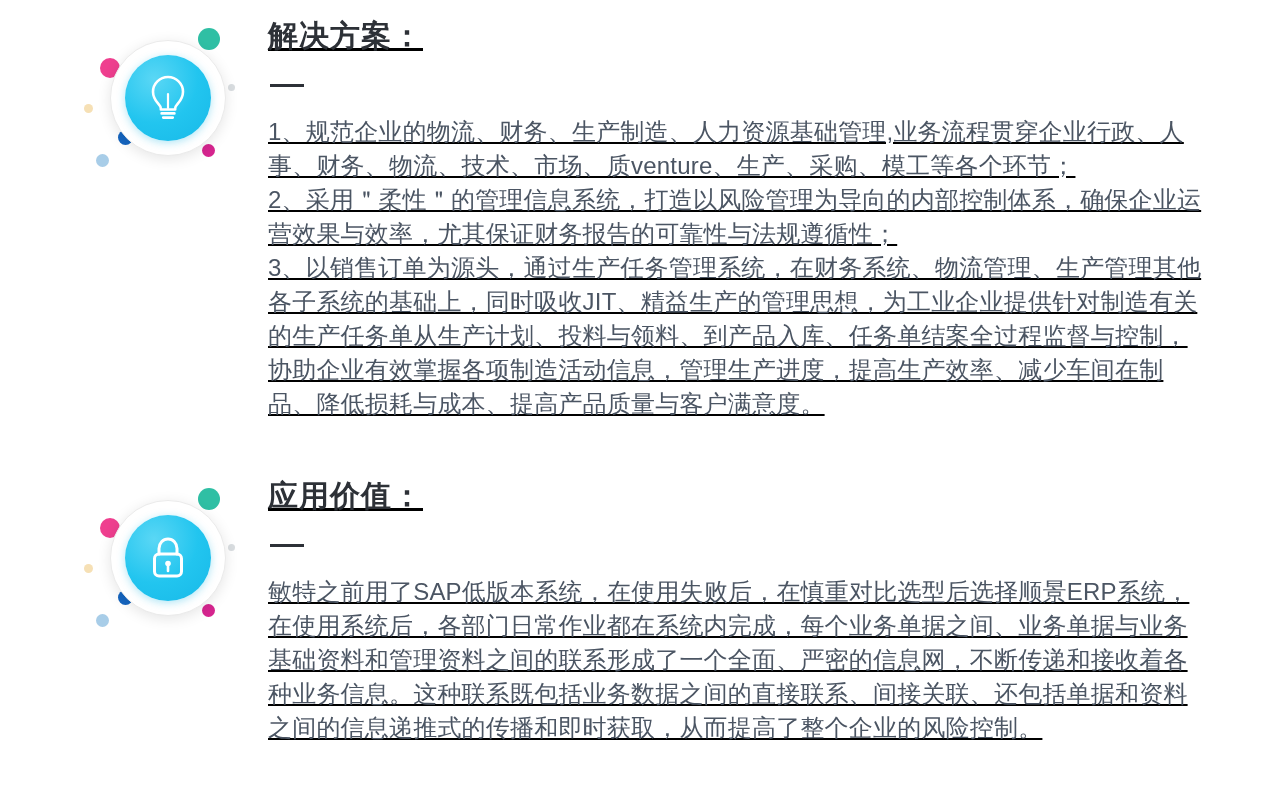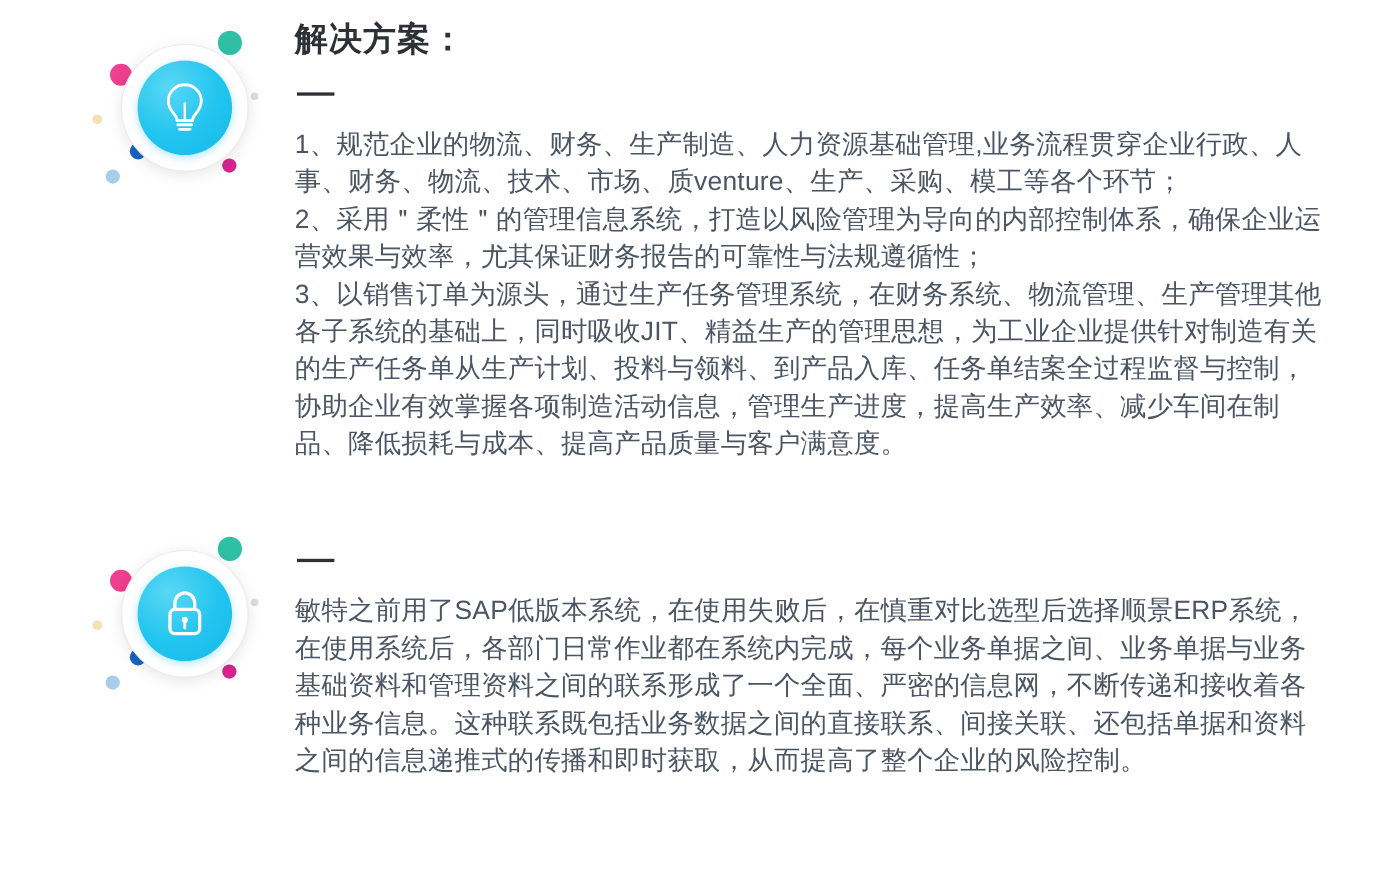--- a/index.html
+++ b/index.html
@@ -70,20 +70,21 @@
   .dot.ltblue { width: 13px; height: 13px; background: #a8cde8; left: 18px; top: 136px; }
   .dot.cream  { width: 9px;  height: 9px;  background: #f6e0b5; left: 6px;  top: 86px; }
   .dot.gray   { width: 7px;  height: 7px;  background: #d9dde0; left: 150px; top: 66px; }
 
   
   .content {
     position: absolute;
     left: 268px;
     top: 0;
     width: 940px;
+    text-decoration: underline;
   }
   .heading {
     margin: 0;
     font-size: 30px;
     font-weight: bold;
     color: #2d3137;
     letter-spacing: 1px;
     line-height: 1.2;
   }
   .rule {
@@ -153,18 +154,19 @@
         <svg width="42" height="48" viewBox="0 0 42 48" aria-hidden="true">
           <path d="M12 20v-5.5C12 9.3 16 5 21 5s9 4.3 9 9.5V20" fill="none" stroke="#ffffff" stroke-width="3" stroke-linecap="round"></path>
           <rect x="7.5" y="20" width="27" height="22" rx="4.5" fill="none" stroke="#ffffff" stroke-width="3"></rect>
           <circle cx="21" cy="29.5" r="2.8" fill="#ffffff"></circle>
           <path d="M21 32v5" stroke="#ffffff" stroke-width="2.6" stroke-linecap="round"></path>
         </svg>
       </div>
     </div>
 
     <div class="content">
+      <h2 class="heading">应用价值：</h2>
       <div class="rule"></div>
       <p class="body-text">敏特之前用了SAP低版本系统，在使用失败后，在慎重对比选型后选择顺景ERP系统，在使用系统后，各部门日常作业都在系统内完成，每个业务单据之间、业务单据与业务基础资料和管理资料之间的联系形成了一个全面、严密的信息网，不断传递和接收着各种业务信息。这种联系既包括业务数据之间的直接联系、间接关联、还包括单据和资料之间的信息递推式的传播和即时获取，从而提高了整个企业的风险控制。</p>
     </div>
   </div>
 
 </div>
 
 </body></html>

